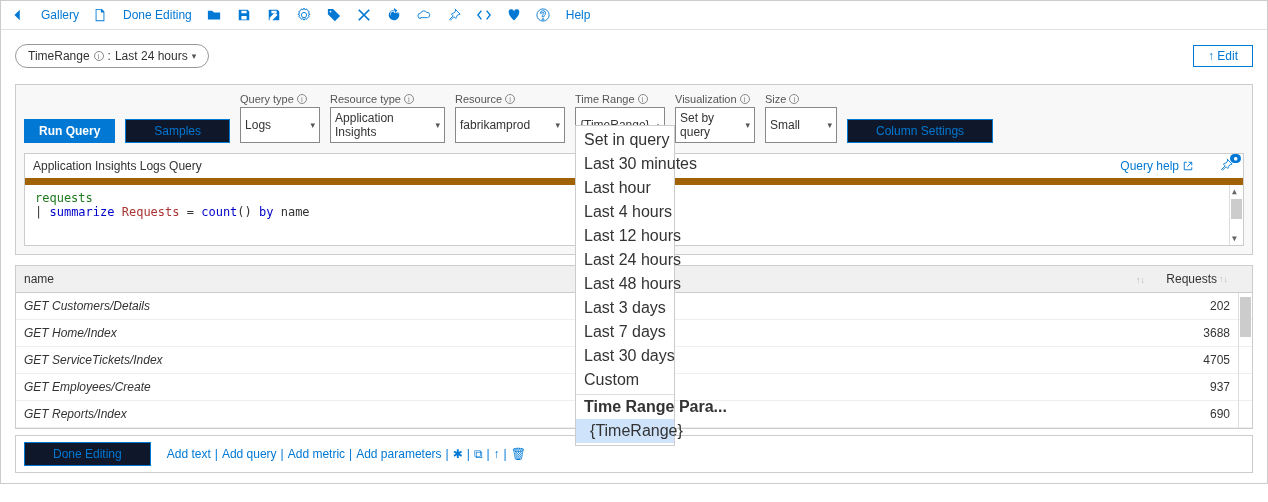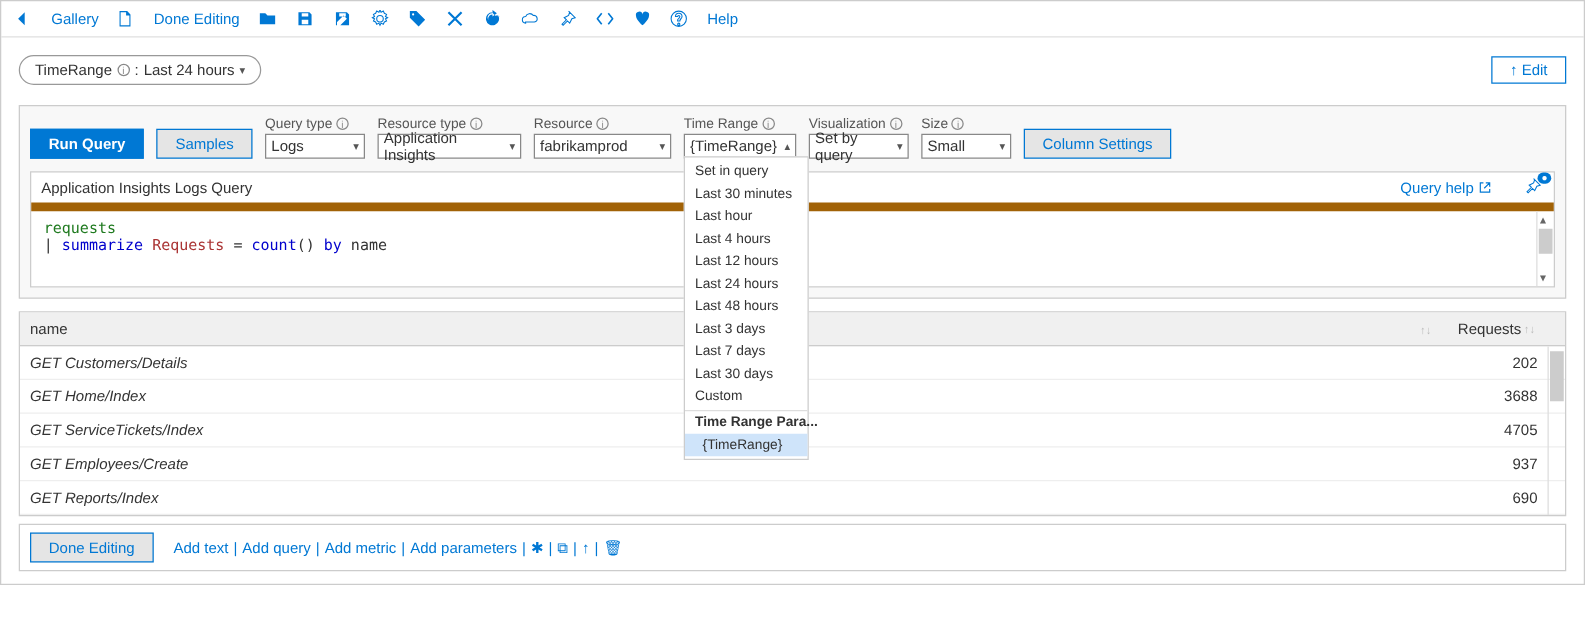--- a/index.html
+++ b/index.html
@@ -16,28 +16,28 @@
 .param-row { padding: 14px 14px 8px; display: flex; justify-content: space-between; align-items: center; }
 .pill { border: 1px solid #999; border-radius: 14px; padding: 4px 12px; display: inline-flex; align-items: center; gap: 4px; cursor: pointer; font-size: 12px; }
 .edit-btn { border: 1px solid #0078d4; color: #0078d4; padding: 3px 14px; cursor: pointer; font-size: 12px; }
 
 
 .panel { margin: 8px 14px; border: 1px solid #ccc; background: #f8f8f8; padding: 8px; position: relative; }
 .controls { display: flex; align-items: flex-end; gap: 10px; flex-wrap: wrap; }
 .ctrl-group { display: flex; flex-direction: column; gap: 2px; }
 .ctrl-label { font-size: 11px; color: #555; display: flex; align-items: center; gap: 3px; }
 .info-dot { width: 10px; height: 10px; border: 1px solid #888; border-radius: 50%; font-size: 8px; display: inline-flex; align-items: center; justify-content: center; color: #888; }
-.dropdown { height: 20px; border: 1px solid #888; background: #fff; font-size: 12px; padding: 0 4px; display: flex; align-items: center; justify-content: space-between; cursor: pointer; gap: 6px; }
+.dropdown { height: 36px; border: 1px solid #888; background: #fff; font-size: 12px; padding: 0 4px; display: flex; align-items: center; justify-content: space-between; cursor: pointer; gap: 6px; }
 .btn-primary { background: #0078d4; color: #fff; border: 1px solid #0078d4; padding: 4px 14px; cursor: pointer; font-weight: 600; font-size: 12px; }
-.btn-secondary { background: #e5e5e5; color: #0078d4; border: 1px solid #0078d4; padding: 4px 14px; cursor: pointer; font-size: 12px; }
+.btn-secondary { background: #0f172a; color: #0078d4; border: 1px solid #0078d4; padding: 4px 28px; cursor: pointer; font-size: 12px; }
 .chev { font-size: 9px; color: #555; }
 
 
 .dd-menu { position: absolute; top: 32px; left: 0; width: 100px; min-width: 100px; background: #fff; border: 1px solid #ccc; z-index: 50; padding: 2px 0; }
-.dd-item { padding: 3px 8px; font-size: 11px; cursor: pointer; white-space: nowrap; }
+.dd-item { padding: 3px 8px; font-size: 16px; cursor: pointer; white-space: nowrap; }
 .dd-sep { border-top: 1px solid #ddd; margin-top: 2px; }
 .dd-bold { font-weight: bold; }
 .dd-selected { background: #cfe4fa; padding-left: 14px; }
 
 
 .query-box { margin-top: 10px; background: #fff; border: 1px solid #ccc; }
 .qb-header { display: flex; justify-content: space-between; align-items: center; padding: 4px 8px; border-bottom: 7px solid #a16207; }
 .qb-body { font-family: Consolas, monospace; font-size: 12px; padding: 6px 10px; min-height: 60px; position: relative; }
 .qb-scroll { position: absolute; right: 0; top: 0; bottom: 0; width: 14px; border-left: 1px solid #ddd; }
 .qb-scroll::before { content: "▲"; position: absolute; top: 2px; left: 2px; font-size: 8px; color: #666; }

